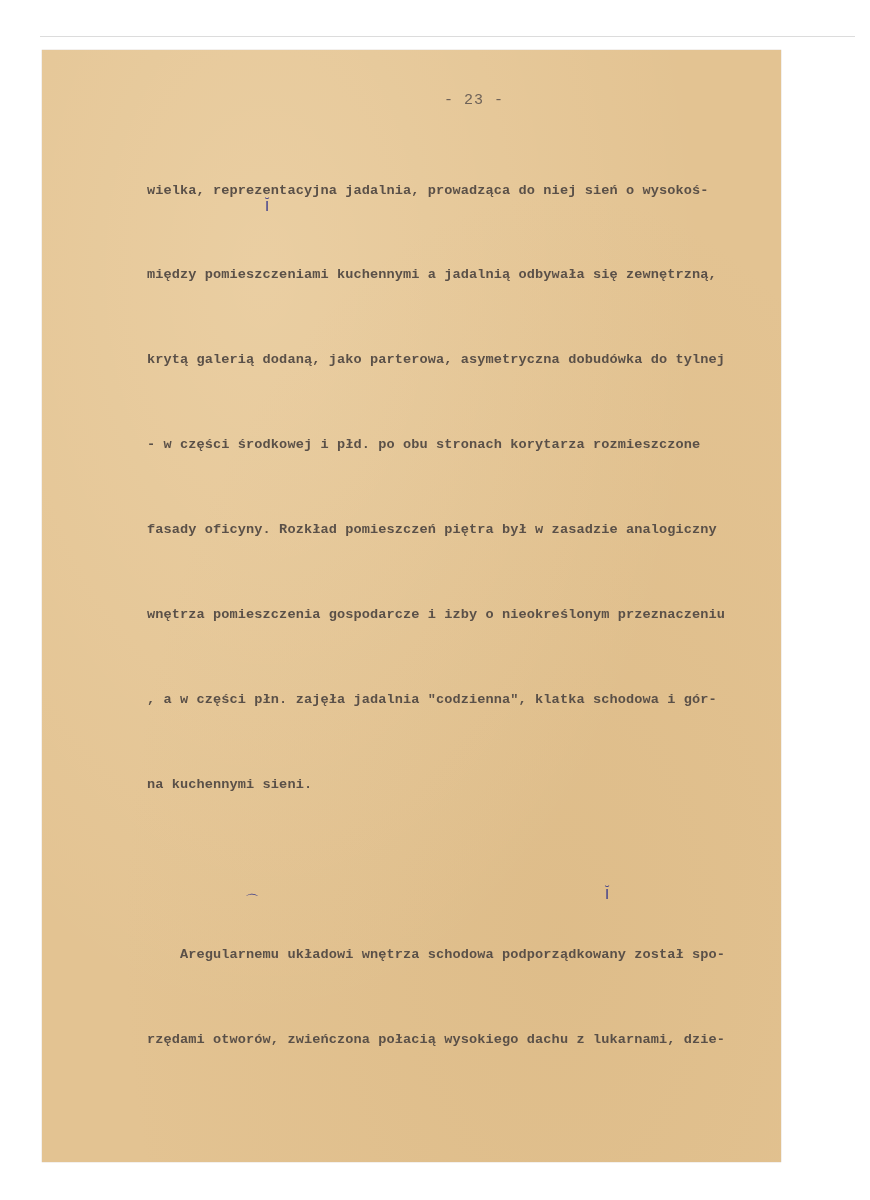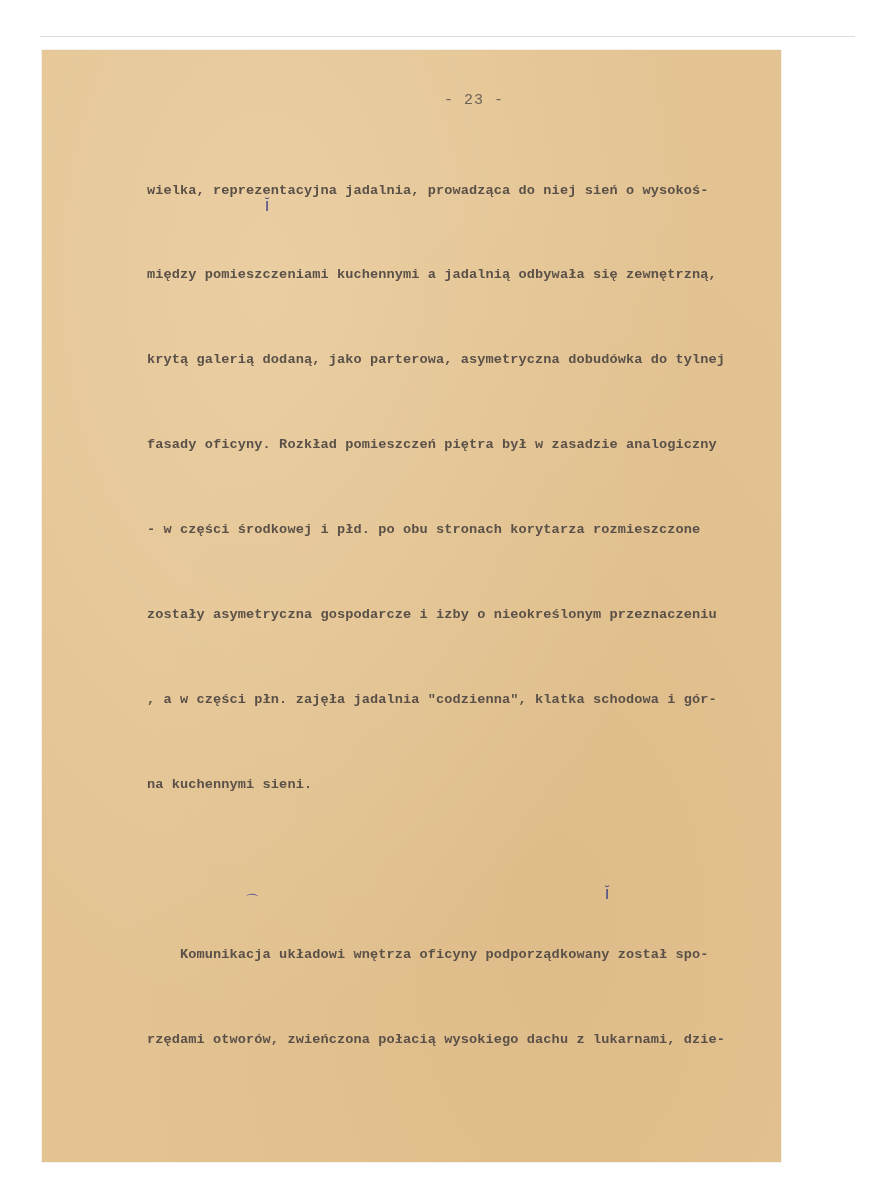--- a/index.html
+++ b/index.html
@@ -31,27 +31,27 @@
 
 <div class="topline"></div>
 
 <div class="page">
   <div class="pagenum">- 23 -</div>
 
   <div class="text">
     <span class="line">wielka, reprezentacyjna jadalnia, prowadząca do niej sień o wysokoś-</span>
     <span class="line">między pomieszczeniami kuchennymi a jadalnią odbywała się zewnętrzną,</span>
     <span class="line">krytą galerią dodaną, jako parterowa, asymetryczna dobudówka do tylnej</span>
+    <span class="line">- w części środkowej i płd. po obu stronach korytarza rozmieszczone</span>
     <span class="line">fasady oficyny. Rozkład pomieszczeń piętra był w zasadzie analogiczny</span>
-    <span class="line">- w części środkowej i płd. po obu stronach korytarza rozmieszczone</span>
-    <span class="line">zostały asymetryczna gospodarcze i izby o nieokreślonym przeznaczeniu</span>
+    <span class="line">wnętrza pomieszczenia gospodarcze i izby o nieokreślonym przeznaczeniu</span>
     <span class="line">, a w części płn. zajęła jadalnia "codzienna", klatka schodowa i gór-</span>
     <span class="line">na kuchennymi sieni.</span>
     <span class="gap"></span>
-    <span class="line">    Komunikacja układowi wnętrza oficyny podporządkowany został spo-</span>
+    <span class="line">    Aregularnemu układowi wnętrza schodowa podporządkowany został spo-</span>
     <span class="line">rzędami otworów, zwieńczona połacią wysokiego dachu z lukarnami, dzie-</span>
     
     
     
     
     
     
     
     
     

